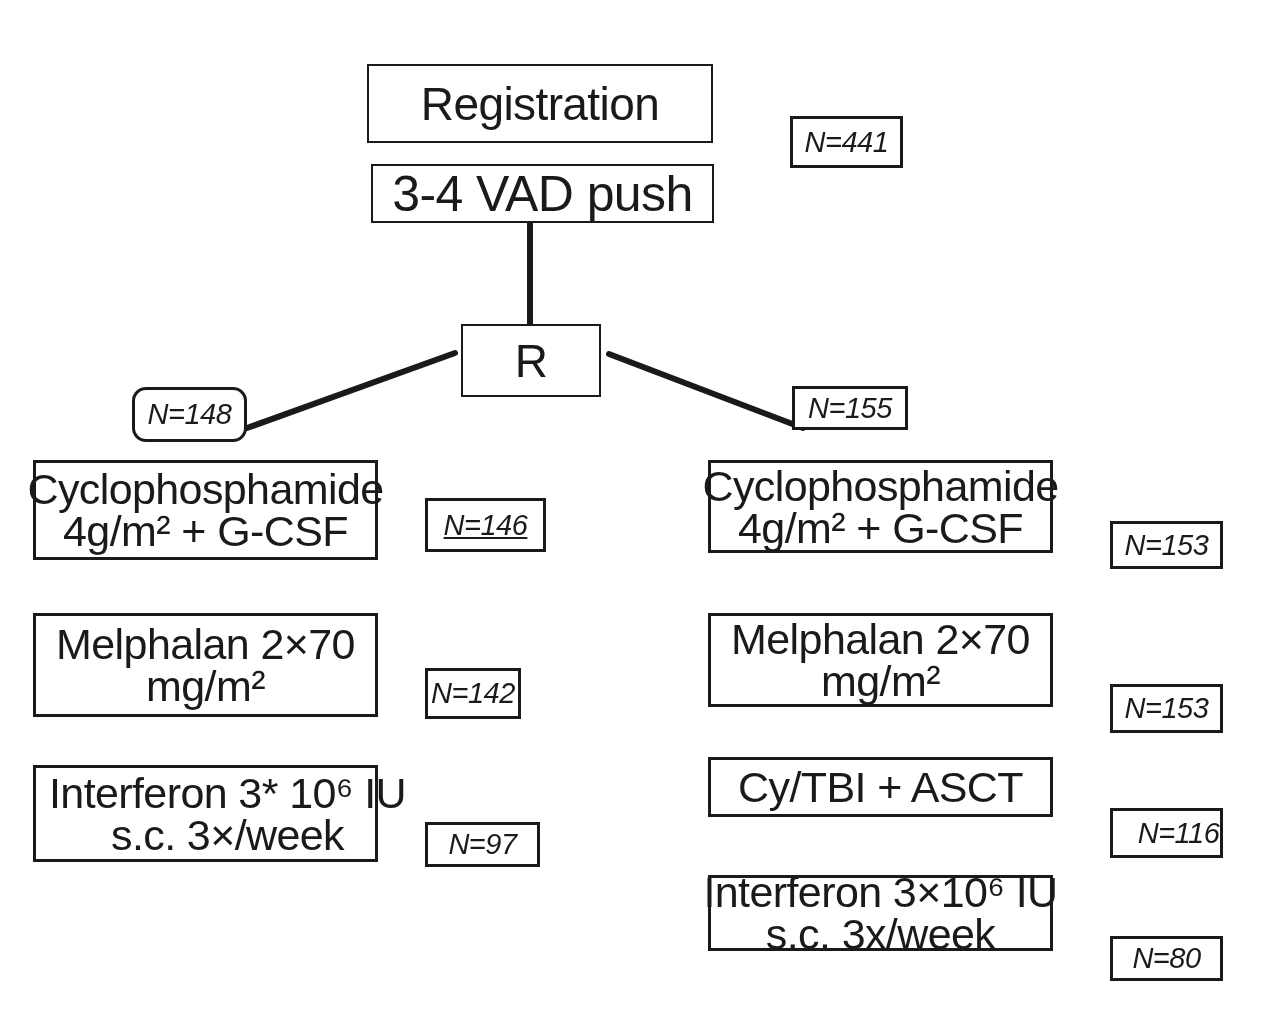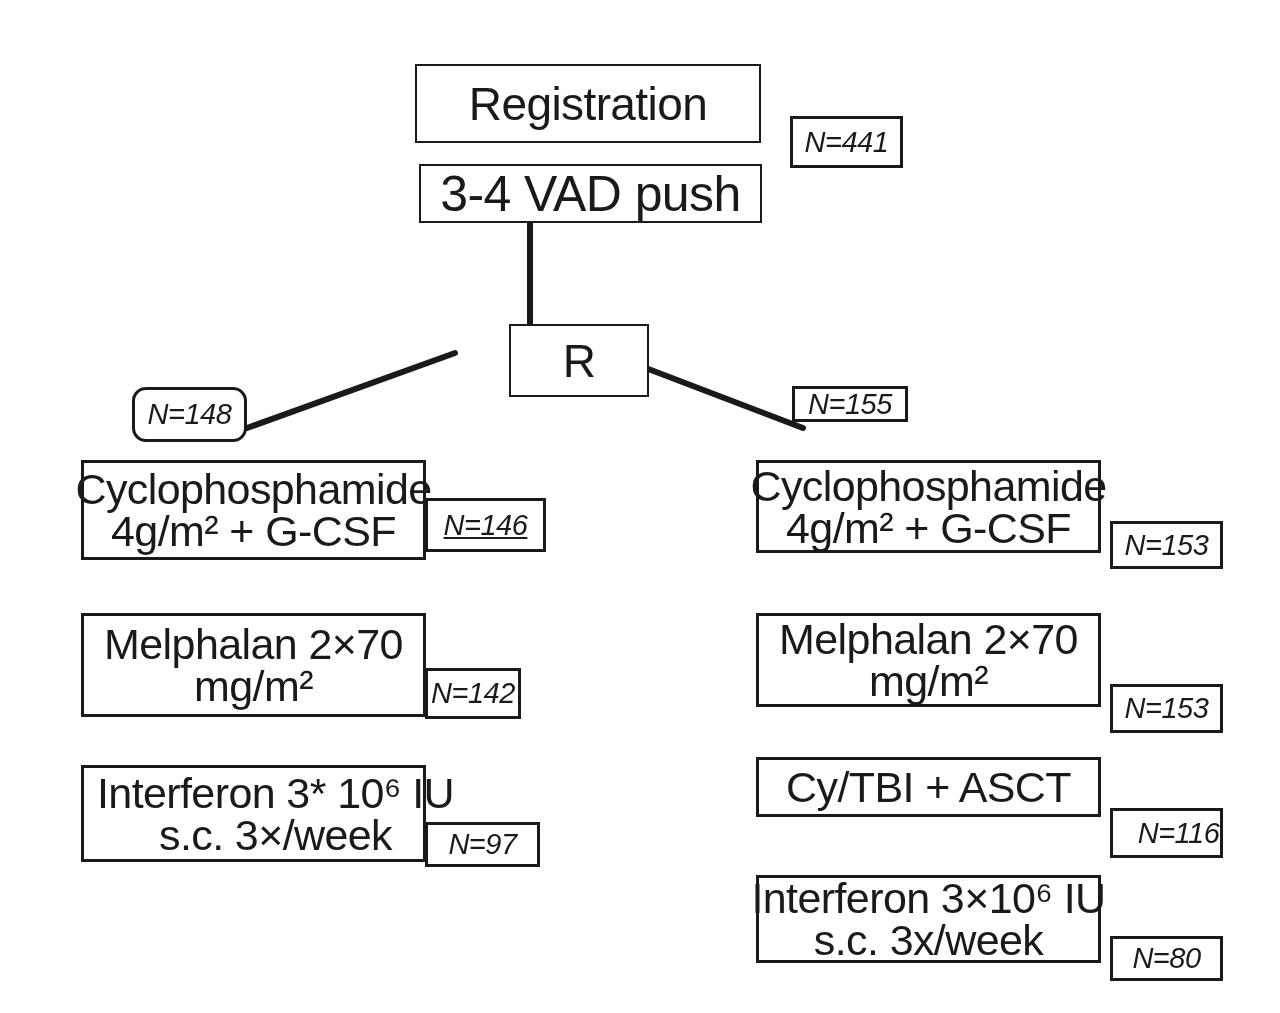--- a/index.html
+++ b/index.html
@@ -16,21 +16,20 @@
     position: absolute;
     border: 3px solid var(--ink);
     background: var(--bg);
     display: flex;
     flex-direction: column;
     align-items: center;
     justify-content: center;
     text-align: center;
     letter-spacing: -0.6px;
     z-index: 2;
-    margin-left: 48px;
   }
   .box--thin { border-width: 2px; }
 
   .title-text { font-size: 46px; line-height: 1; }
   .vad-text   { font-size: 50px; line-height: 1; }
   .r-text     { font-size: 46px; line-height: 1; }
 
   .step .l1, .step .l2 { font-size: 43px; line-height: 42px; white-space: nowrap; }
 
   .badge {
@@ -71,21 +70,21 @@
   </div>
 
   <div class="box box--thin" style="left:461px; top:324px; width:140px; height:73px;">
     <span class="r-text">R</span>
   </div>
 
   <div class="badge" style="left:132px; top:351px; width:115px; height:55px;border-radius:14px;">
     <span>N=148</span>
   </div>
 
-  <div class="badge" style="left:792px; top:350px; width:116px; height:36px;">
+  <div class="badge" style="left:792px; top:350px; width:116px; height:44px;">
     <span>N=155</span>
   </div>
 
   <div class="box step" style="left:33px; top:460px; width:345px; height:100px;">
     <div class="l1">Cyclophosphamide</div>
     <div class="l2">4g/m² + G-CSF</div>
   </div>
   <div class="badge" style="left:425px; top:462px; width:121px; height:54px;text-decoration:underline;">
     <span>N=146</span>
   </div>
@@ -123,21 +122,21 @@
   </div>
 
   <div class="box step" style="left:708px; top:757px; width:345px; height:60px;">
     <div class="l1">Cy/TBI + ASCT</div>
     <div class="l2"></div>
   </div>
   <div class="badge" style="left:1110px; top:772px; width:113px; height:50px;padding-left:24px;">
     <span>N=116</span>
   </div>
 
-  <div class="box step" style="left:708px; top:875px; width:345px; height:88px;">
+  <div class="box step" style="left:708px; top:875px; width:345px; height:76px;">
     <div class="l1">Interferon 3×10⁶ IU</div>
     <div class="l2">s.c. 3x/week</div>
   </div>
   <div class="badge" style="left:1110px; top:900px; width:113px; height:45px;">
     <span>N=80</span>
   </div>
 
 </div>
 
 </body></html>

